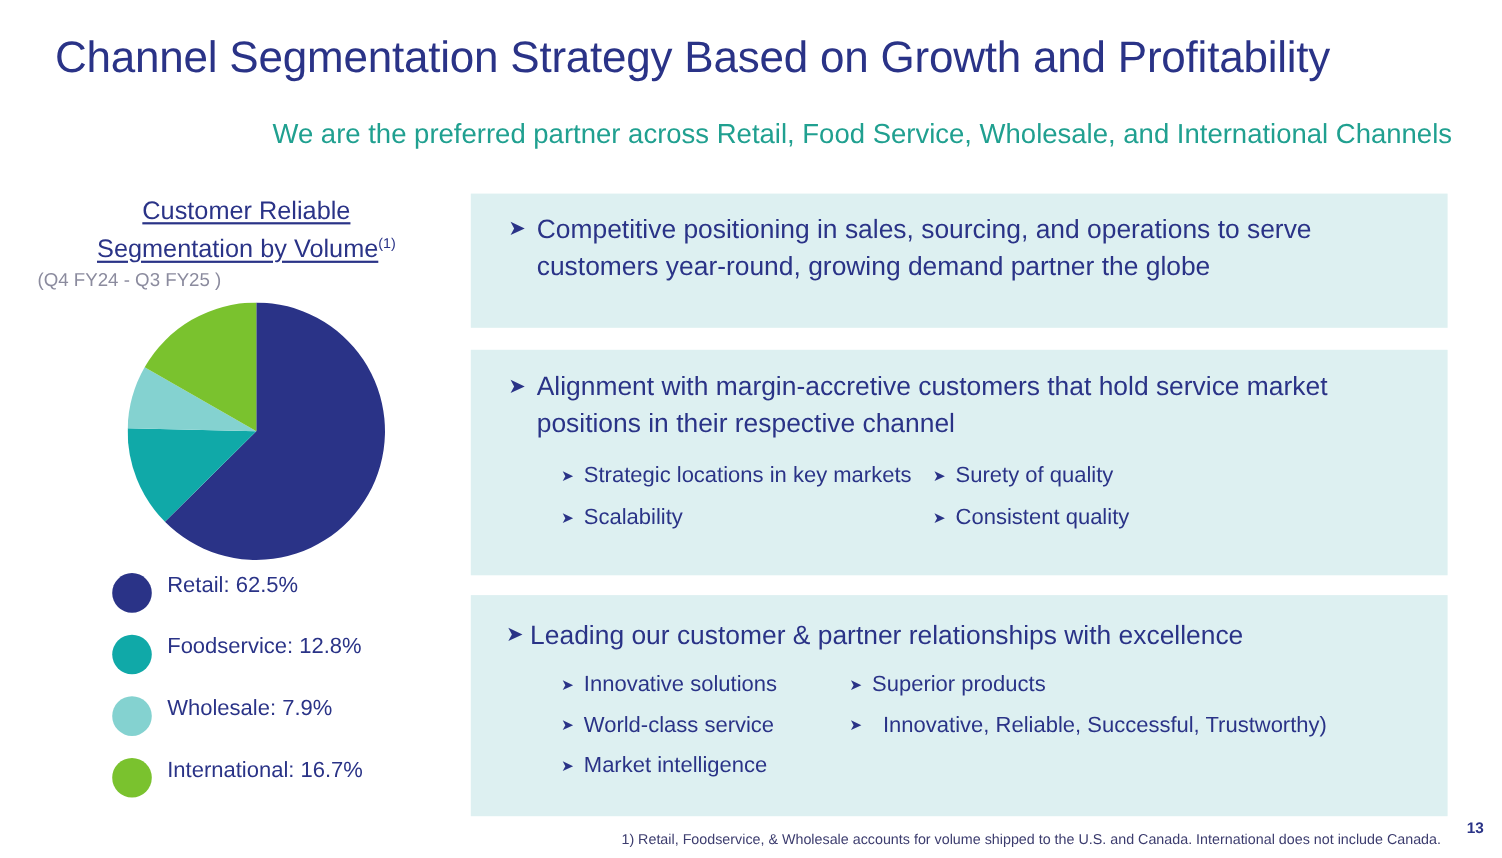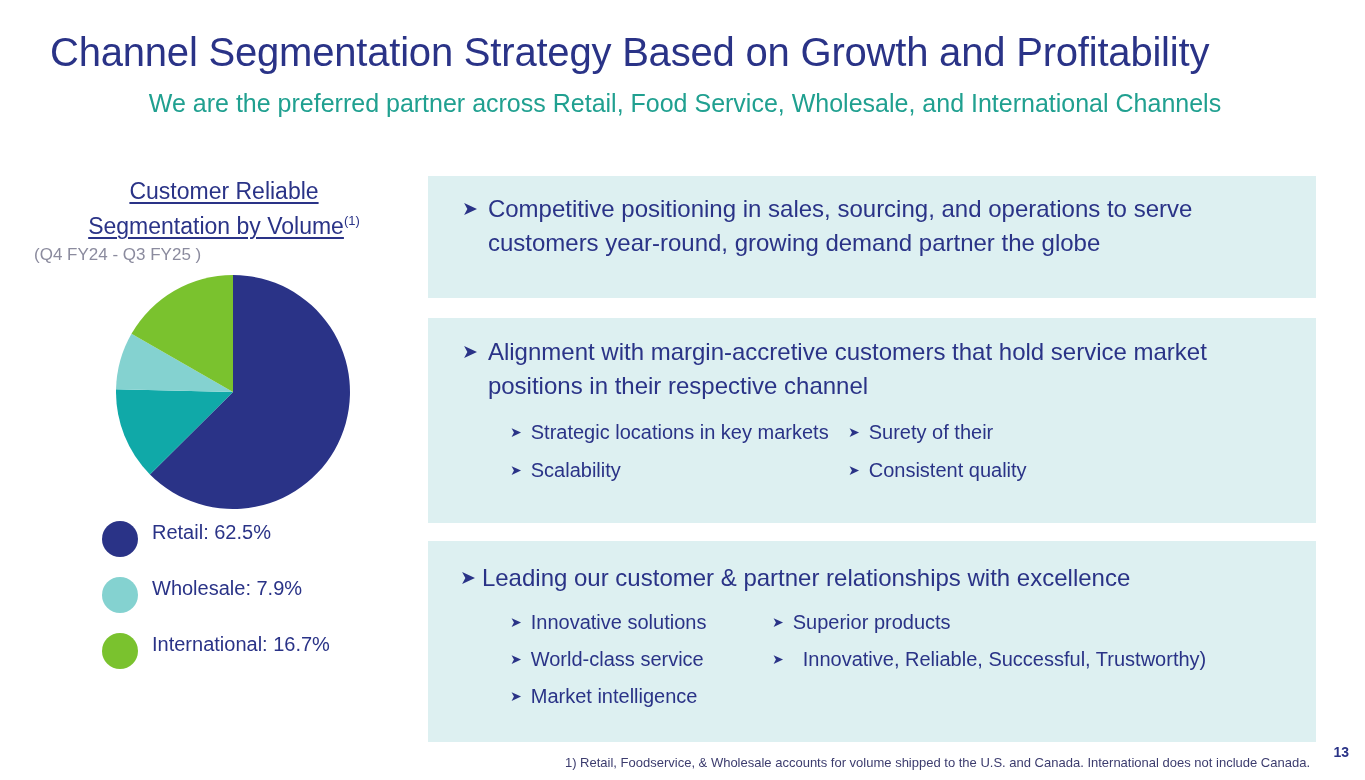--- a/index.html
+++ b/index.html
@@ -25,23 +25,23 @@
     font-size: 40px;
     line-height: 48px;
     color: #2a3387;
     font-weight: 400;
     letter-spacing: -0.2px;
     white-space: nowrap;
   }
   .slide-subtitle {
     position: absolute;
     left: 50px;
-    top: 88px;
+    top: 107px;
     width: 1270px;
-    text-align: center;
+    text-align: right;
     font-size: 25px;
     line-height: 30px;
     color: #20a090;
     font-weight: 400;
     white-space: nowrap;
   }
 
   
   .chart-panel {
     position: absolute;
@@ -228,20 +228,24 @@
         </g>
     </svg>
   </div>
 
   <div class="legend">
     <div class="legend-item">
       <span class="legend-dot" style="background: rgb(42, 51, 135);"></span>
       <span class="legend-label">Retail: 62.5%</span>
     </div>
     <div class="legend-item">
+      <span class="legend-dot" style="background: rgb(16, 169, 168);"></span>
+      <span class="legend-label">Foodservice: 12.8%</span>
+    </div>
+    <div class="legend-item">
       <span class="legend-dot" style="background: rgb(132, 210, 208);"></span>
       <span class="legend-label">Wholesale: 7.9%</span>
     </div>
     <div class="legend-item">
       <span class="legend-dot" style="background: rgb(122, 194, 46);"></span>
       <span class="legend-label">International: 16.7%</span>
     </div>
   </div>
 </div>
 
@@ -264,21 +268,21 @@
         <span class="sub-text">Strategic locations in key markets</span>
       </div>
       <div class="sub-item">
         <span class="sub-arrow">➤</span>
         <span class="sub-text">Scalability</span>
       </div>
     </div>
     <div class="sub-col-b">
       <div class="sub-item">
         <span class="sub-arrow">➤</span>
-        <span class="sub-text">Surety of their</span>
+        <span class="sub-text">Surety of quality</span>
       </div>
       <div class="sub-item">
         <span class="sub-arrow">➤</span>
         <span class="sub-text">Consistent quality</span>
       </div>
     </div>
   </div>
 </div>
 
 <div class="box" id="box-3">

